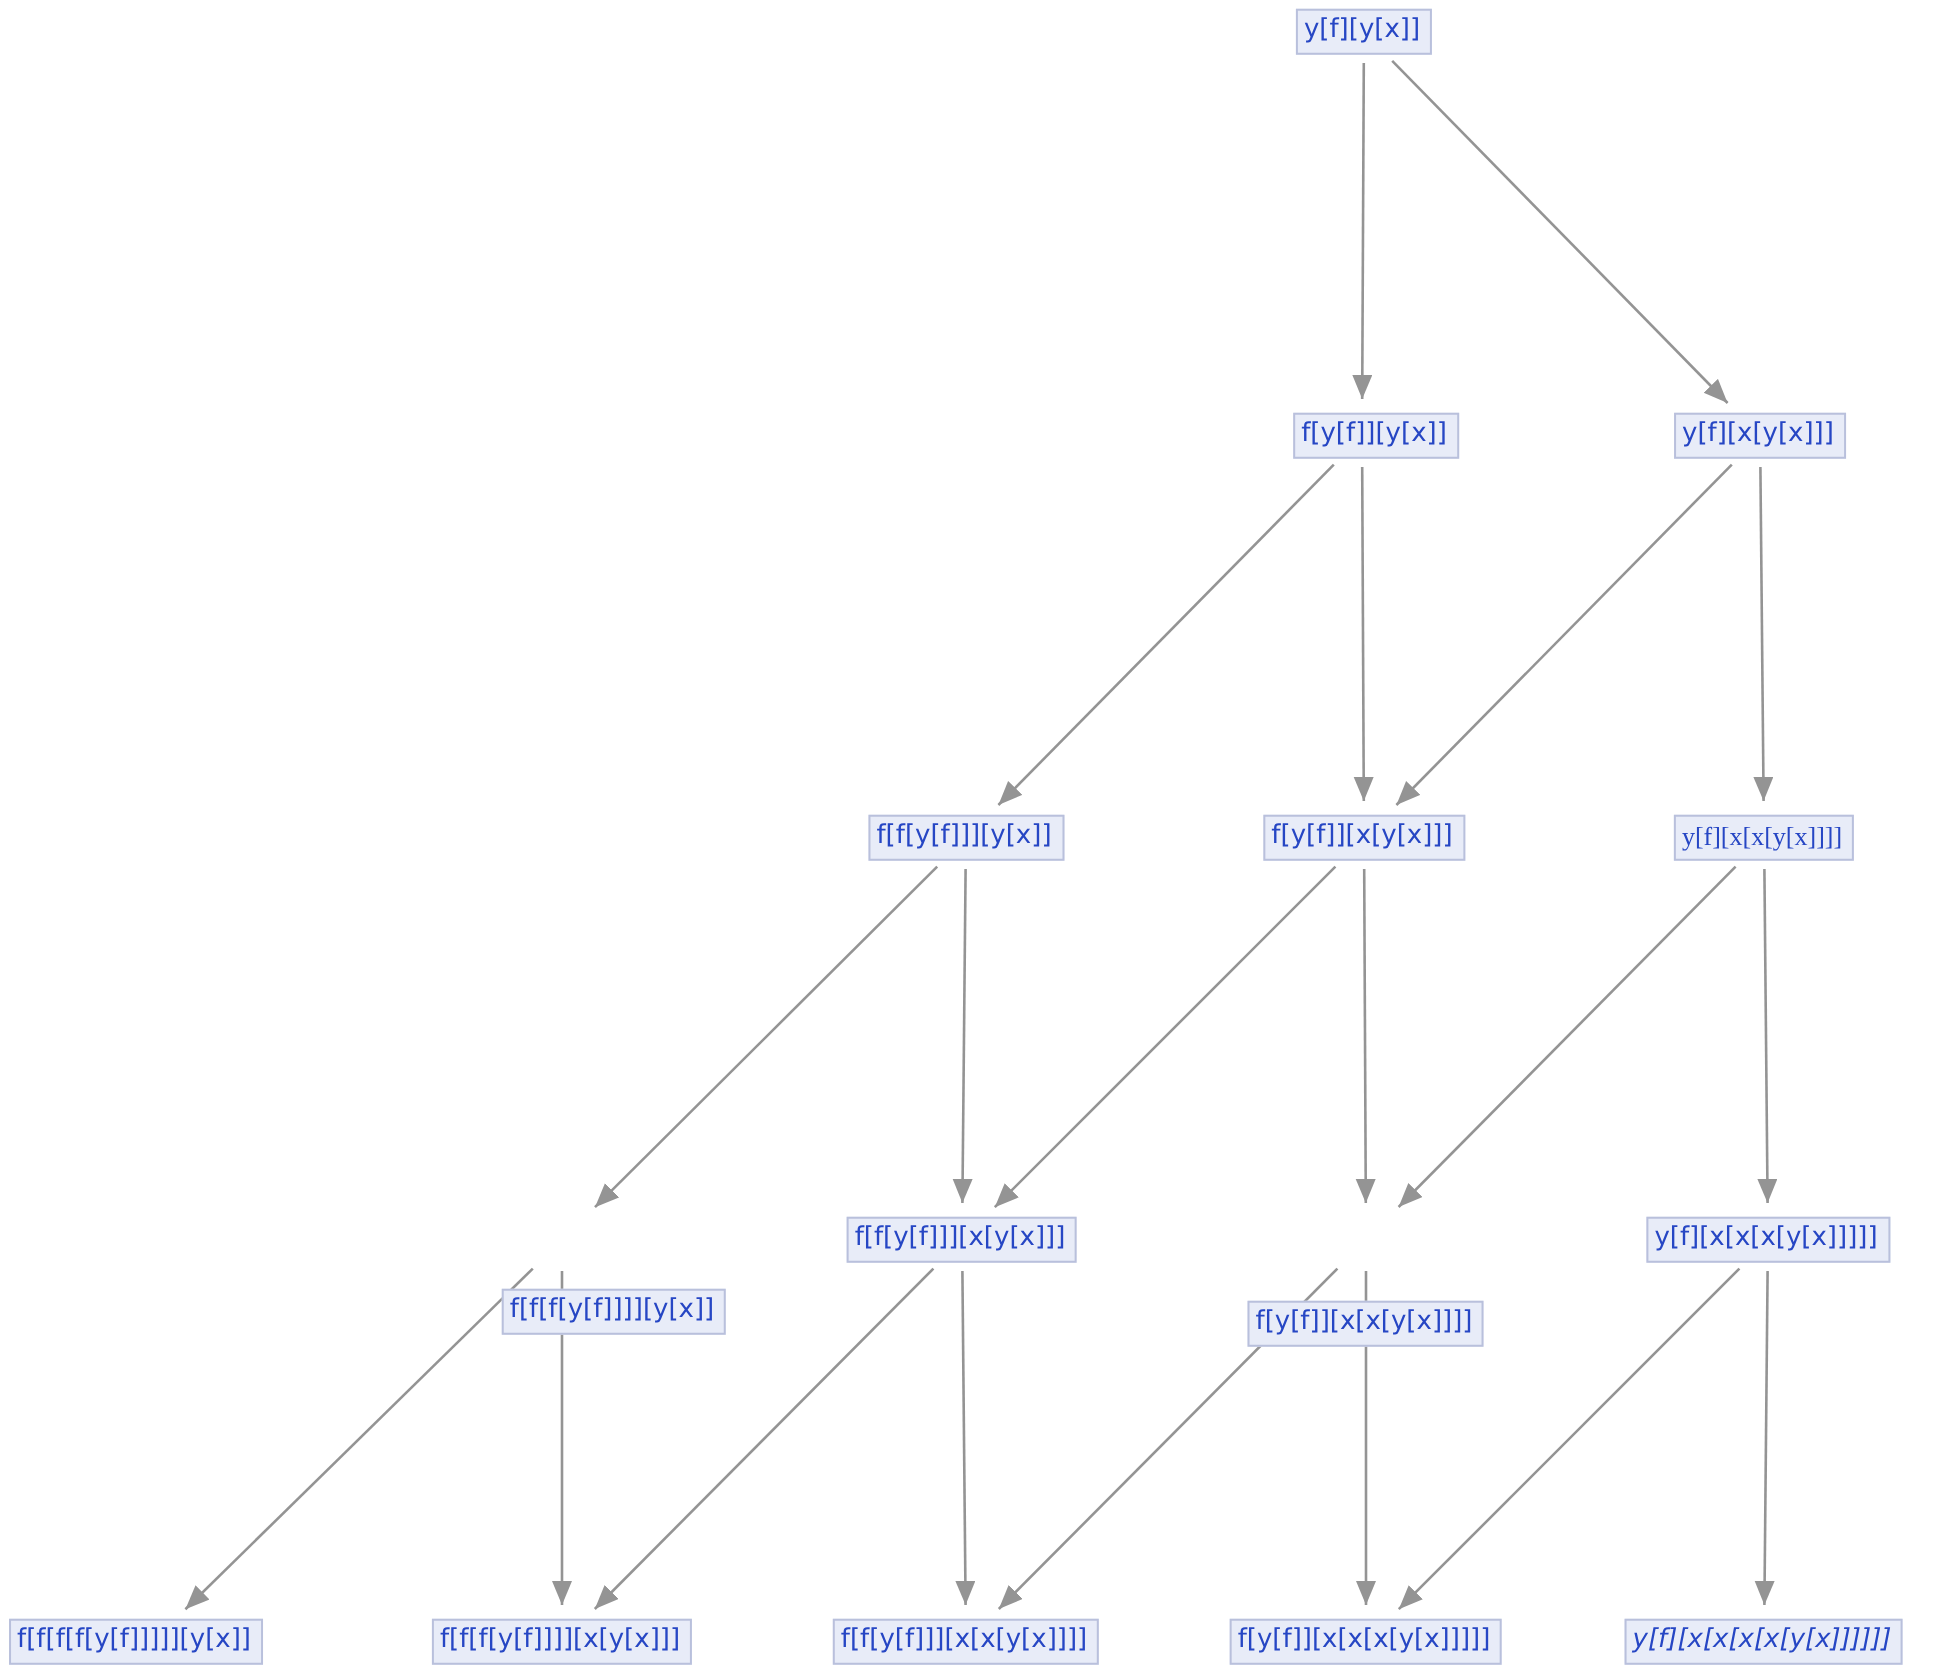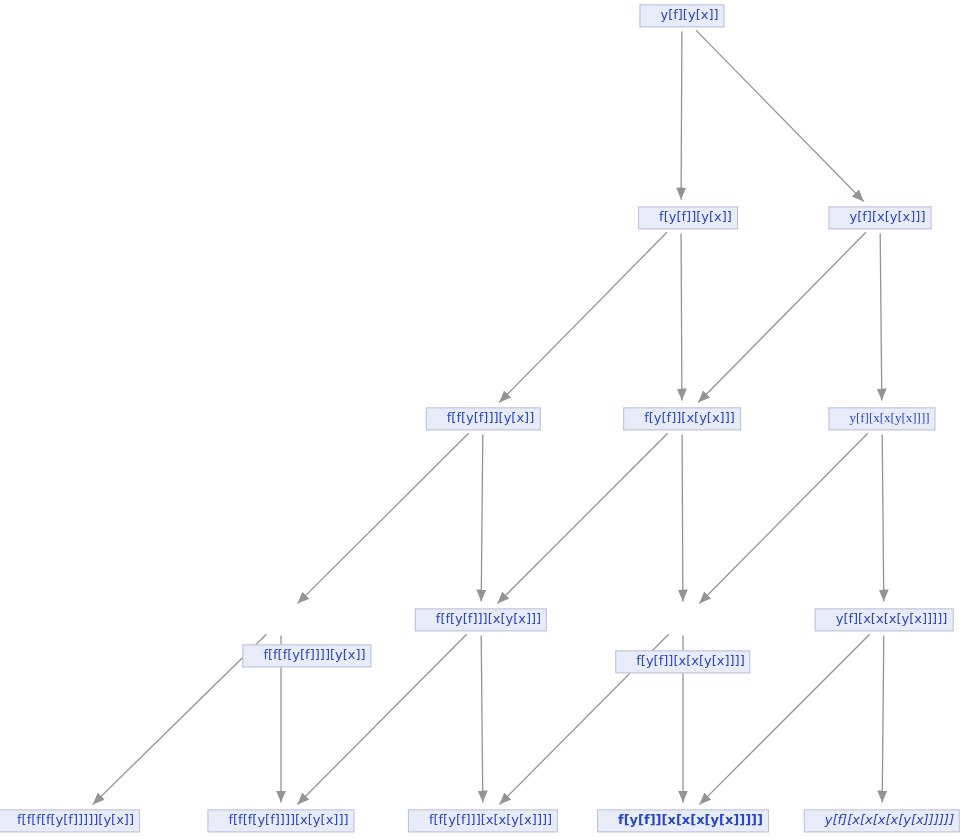--- a/index.html
+++ b/index.html
@@ -31,21 +31,21 @@
     fill: var(--edge, #949494);
   }
   .node {
     position: absolute;
     transform: translate(-50%, -50%);
     background: var(--node-fill, #e8ecf8);
     border: 1px solid var(--node-border, #b9c0dc);
     color: var(--node-text, #2646c4);
     font-size: 13px;
     line-height: 1.25;
-    padding: 2px 5px 3px 20px;
+    padding: 2px 5px 3px 3px;
     white-space: nowrap;
   }
 </style>
 </head>
 <body>
 
 <div class="canvas">
 
   <svg class="edges" width="970" height="838" xmlns="http://www.w3.org/2000/svg">
     <defs>
@@ -107,20 +107,20 @@
   </div>
   <div class="node" style="left: 68px; top: 821px;">
     <span class="node-label">f[f[f[f[y[f]]]]][y[x]]</span>
   </div>
   <div class="node" style="left: 281px; top: 821px;">
     <span class="node-label">f[f[f[y[f]]]][x[y[x]]]</span>
   </div>
   <div class="node" style="left: 483px; top: 821px;">
     <span class="node-label">f[f[y[f]]][x[x[y[x]]]]</span>
   </div>
-  <div class="node" style="left: 683px; top: 821px; font-weight: bold;">
+  <div class="node" style="left: 683px; top: 821px;">
     <span class="node-label">f[y[f]][x[x[x[y[x]]]]]</span>
   </div>
   <div class="node" style="left: 882px; top: 821px; font-style: italic;">
     <span class="node-label">y[f][x[x[x[x[y[x]]]]]]</span>
   </div>
 
 </div>
 
 </body></html>

